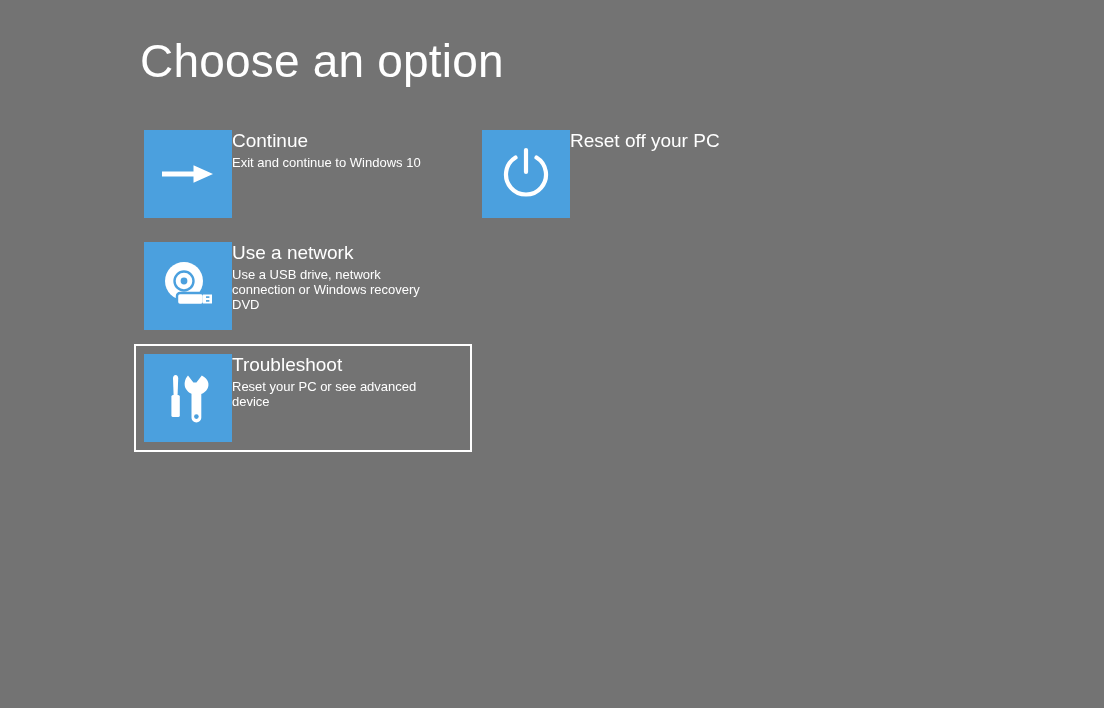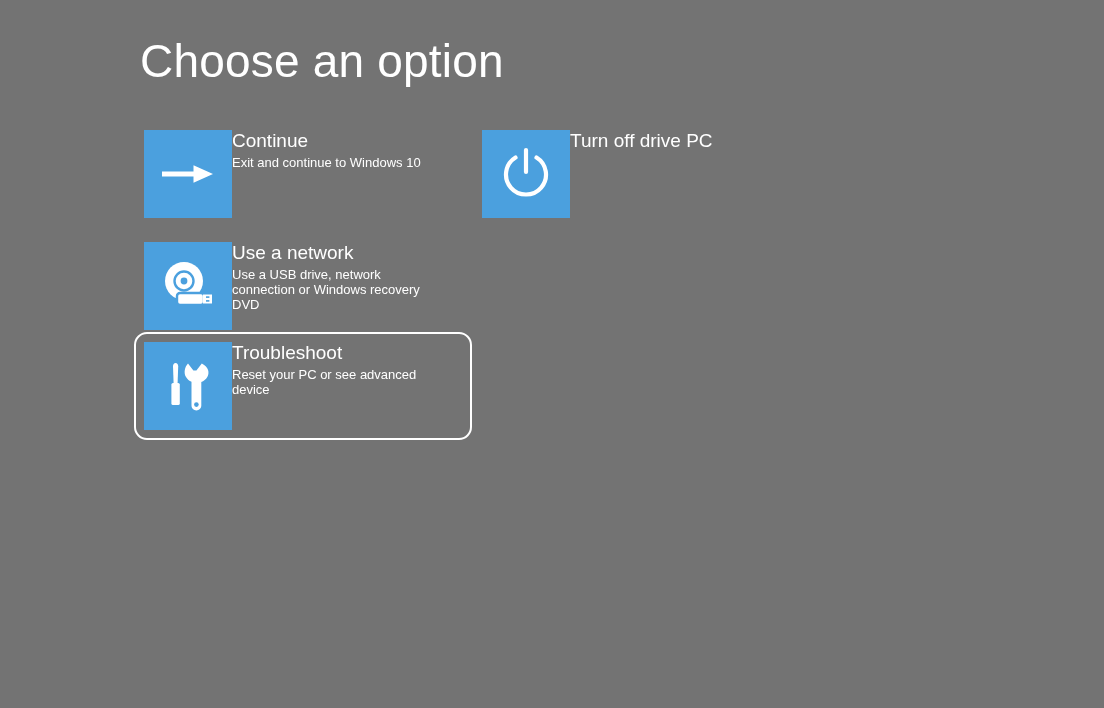--- a/index.html
+++ b/index.html
@@ -56,21 +56,21 @@
 
   .option.selected {
     border-color:#ffffff;
   }
 
   
   .col-left  { left:134px; }
   .col-right { left:472px; }
   .row-1 { top:-8px; }
   .row-2 { top:104px; }
-  .row-3 { top:204px;border-radius:13px; }
+  .row-3 { top:216px; }
 
   .option-tile {
     width:88px;
     height:88px;
     flex:0 0 88px;
     background:#4ba0de;
     display:flex;
     align-items:center;
     justify-content:center;
   }
@@ -166,19 +166,19 @@
     <div class="option col-right row-1">
       <div class="option-tile">
         <span>
           <svg class="icon-svg" width="52" height="54" viewBox="0 0 52 54">
             <path d="M15.5 10.5 A20 20 0 1 0 36.5 10.5" fill="none" stroke="#ffffff" stroke-width="4.2" stroke-linecap="round"></path>
             <line x1="26" y1="3" x2="26" y2="25" stroke="#ffffff" stroke-width="4.2" stroke-linecap="round"></line>
           </svg>
         </span>
       </div>
       <div class="option-text">
-        <div class="option-title">Turn off drive PC</div>
+        <div class="option-title">Reset off your PC</div>
 
       </div>
     </div>
 
   </div>
 </div>
 
 </body></html>

